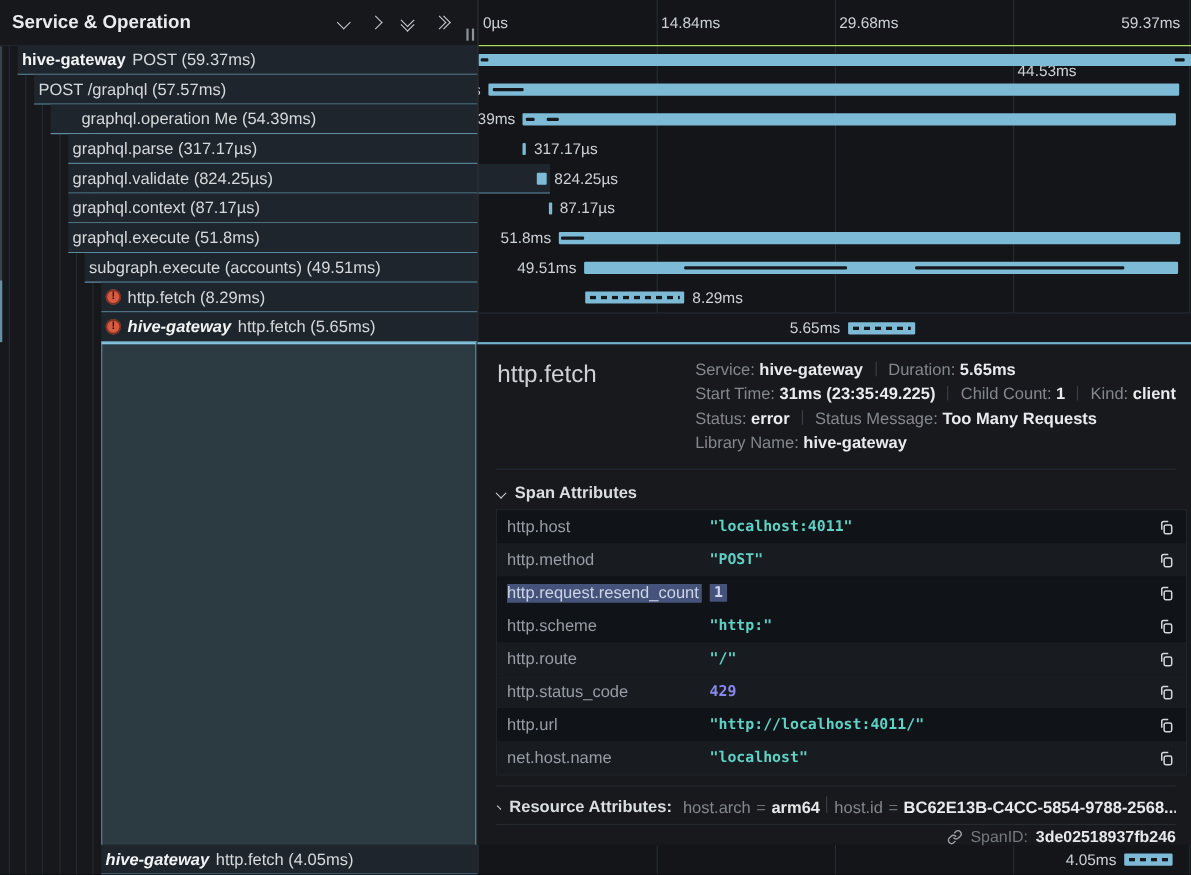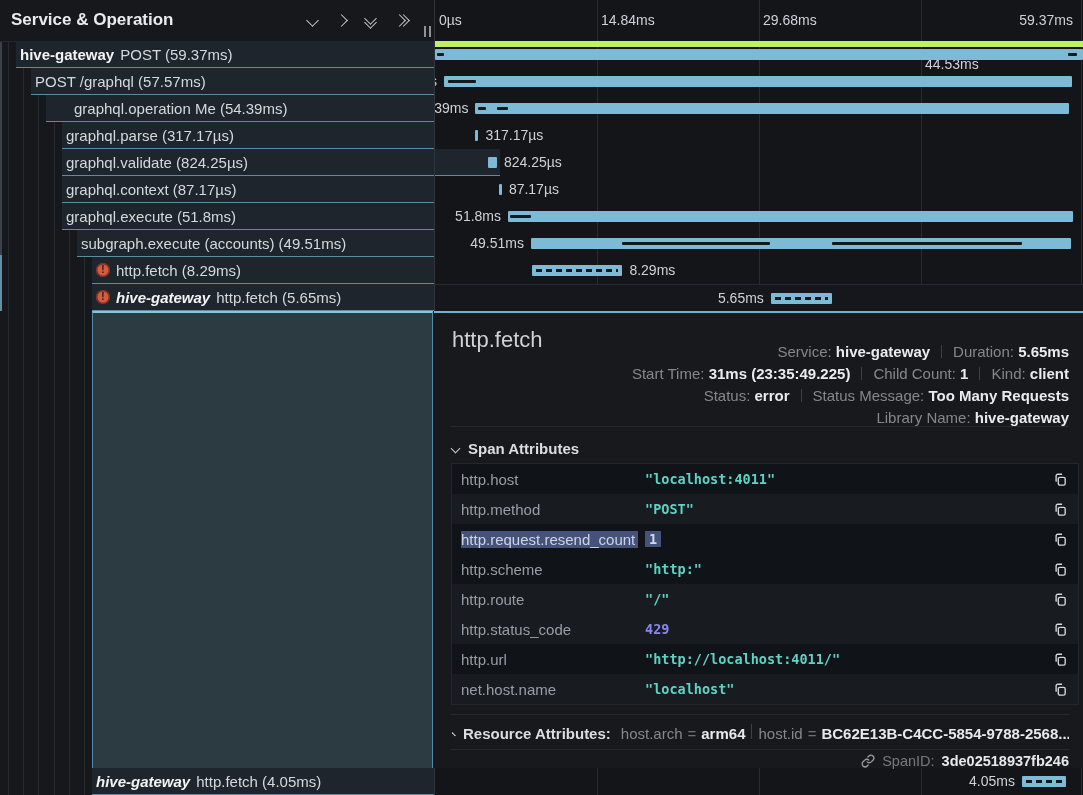--- a/index.html
+++ b/index.html
@@ -39,36 +39,36 @@
            box-shadow:inset 0 0 0 1.5px rgba(43,20,12,.55);
            color:#2b150d;font-size:10px;font-weight:bold;line-height:14px;text-align:center;}
   .sel-area{position:absolute;left:92px;top:311px;width:341px;height:457px;background:#2c3a41;
             border-top:2px solid #85c5de;border-left:1px solid #548ea6;border-right:1px solid #548ea6;
             box-sizing:border-box;}
 
   .vdiv{position:absolute;left:434px;top:0;width:1px;height:795px;background:#30353b;cursor:col-resize;}
 
   
   .tl-top{position:absolute;left:435px;top:0;width:648px;height:311px;overflow:hidden;}
-  .tl-head{position:absolute;left:0;top:0;right:0;height:41px;border-bottom:6px solid #bef264;}
+  .tl-head{position:absolute;left:0;top:0;right:0;height:41px;border-bottom:1px solid #bef264;}
   .tick{position:absolute;top:12px;font-size:14px;color:#ced2d7;font-weight:500;white-space:nowrap;}
   .gl{position:absolute;top:0;bottom:0;width:1px;background:#272c31;}
   .tl-row{position:absolute;left:0;right:0;height:27px;}
   .tl-row.selrow{background:#15171c;border-top:1px solid #272b31;}
   .bar{position:absolute;top:8px;height:11px;background:#7cbad6;border-radius:1px;min-width:3px;}
   .mark{position:absolute;top:4px;height:3px;background:#15181c;border-radius:1px;}
   .dashline{position:absolute;left:4px;right:4px;top:4px;height:3px;
             background:repeating-linear-gradient(90deg,#15181c 0 6px,transparent 6px 10px);}
   .bar-label{position:absolute;top:0;line-height:27px;font-size:14px;color:#ced2d6;white-space:nowrap;}
 
   
   .detail{position:absolute;left:434px;top:311px;width:649px;height:457px;background:#17191d;
           border-top:2px solid #6fb3cf;box-sizing:border-box;}
   .d-title{position:absolute;left:18px;top:14px;font-size:22px;color:#ced1d5;}
-  .d-meta{position:absolute;right:14px;top:13px;text-align:right;margin-top:15px;}
+  .d-meta{position:absolute;right:14px;top:13px;text-align:left;}
   .m-line{line-height:22px;font-size:15px;white-space:nowrap;}
   .m-label{color:#84888d;}
   .m-value{color:#e9ebed;font-weight:bold;}
   .m-sep{display:inline-block;width:1px;height:13px;background:#3c4147;margin:0 11px;vertical-align:-1px;}
   .d-div{position:absolute;left:17px;right:14px;height:1px;background:#26292f;}
   .sec-head{position:absolute;left:18px;top:127px;display:flex;align-items:center;gap:9px;
             font-size:15px;font-weight:bold;color:#dbdee1;cursor:pointer;}
   .sec-head .chev{width:6px;height:6px;}
   .attr-table{position:absolute;left:17px;top:150px;right:4px;border:1px solid #23272d;}
   .attr-row{display:flex;align-items:center;height:30px;background:#101317;padding:0 10px 0 9px;}

